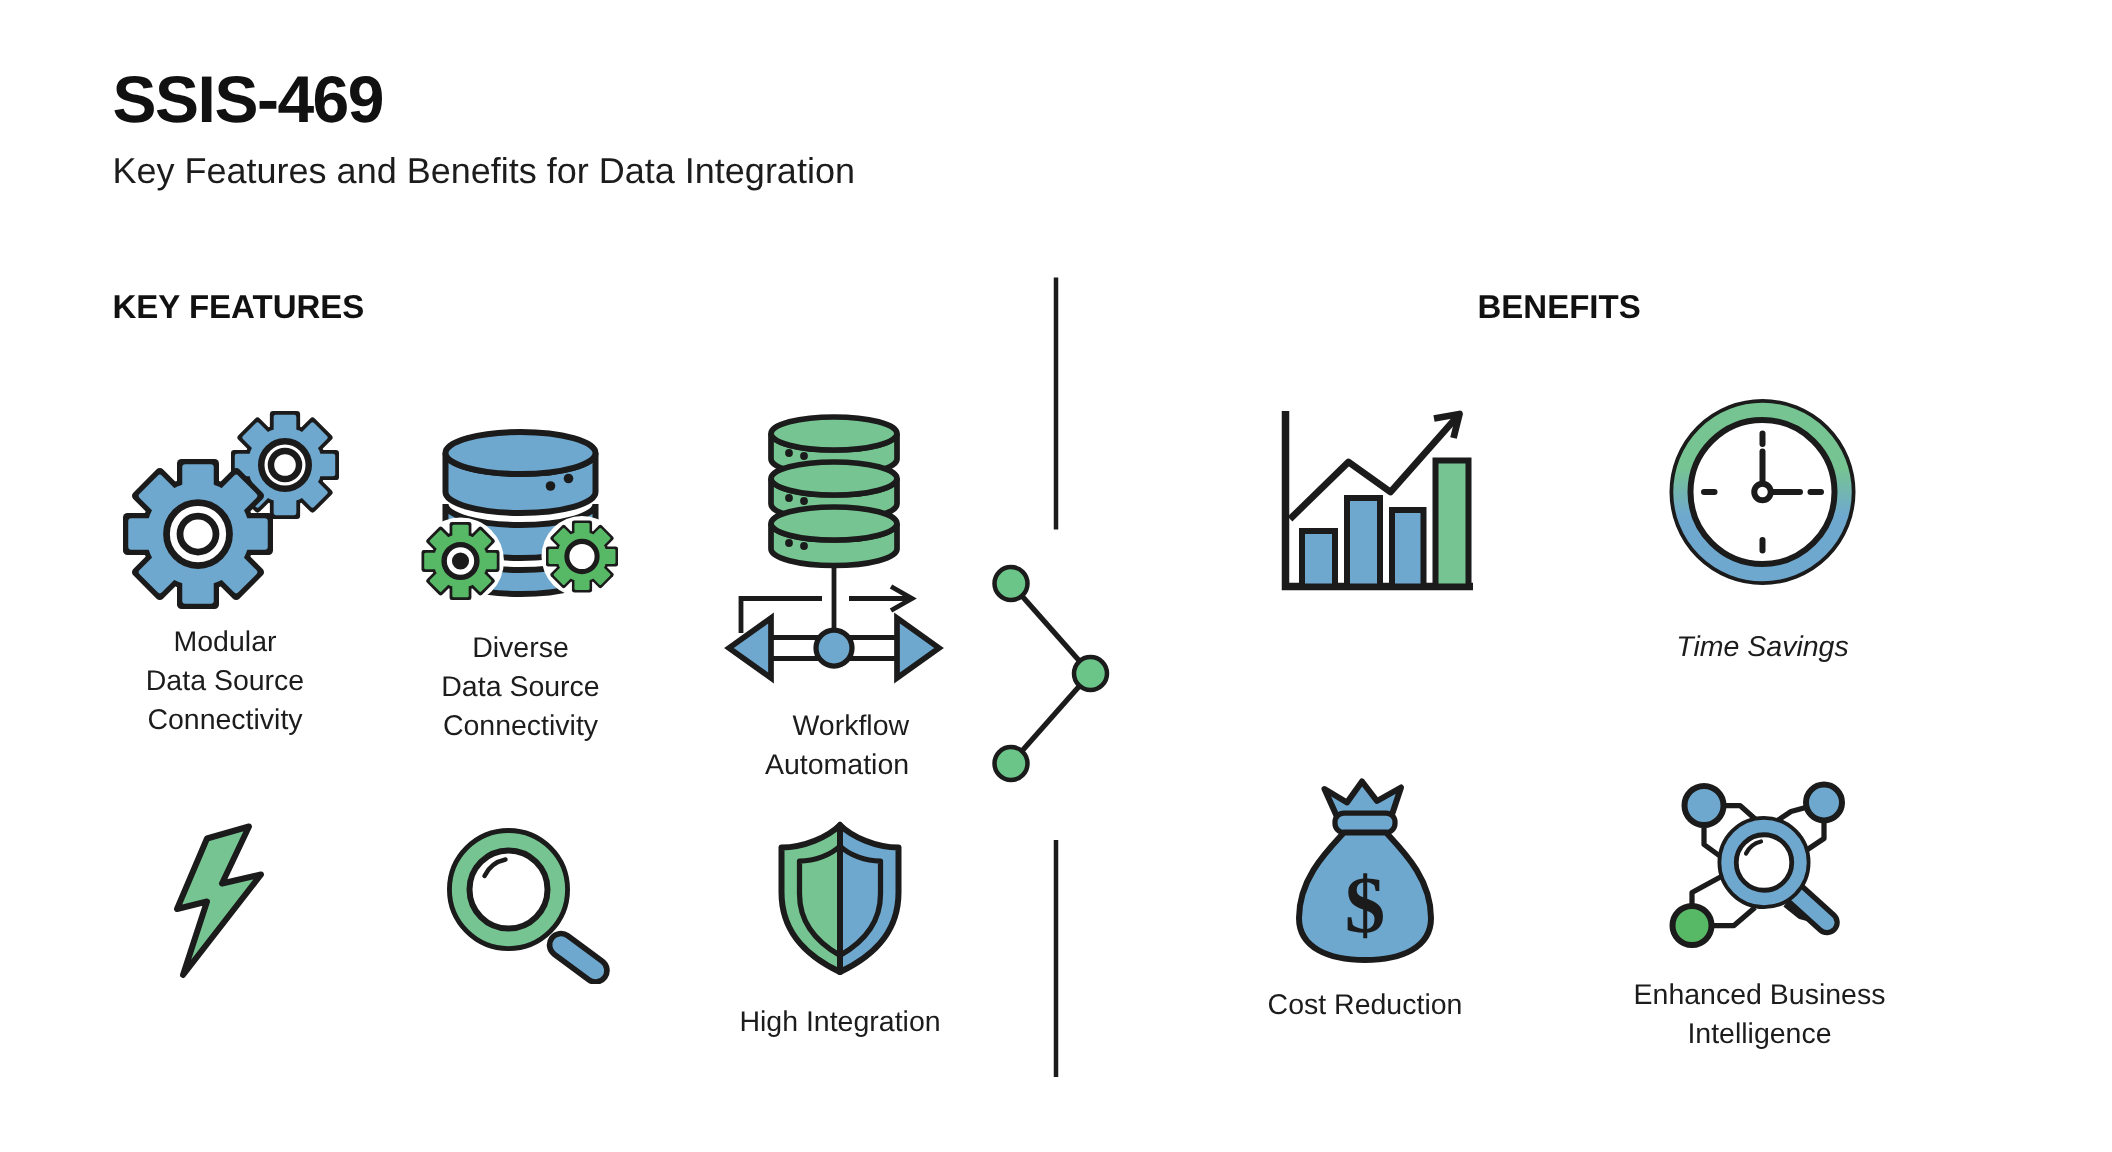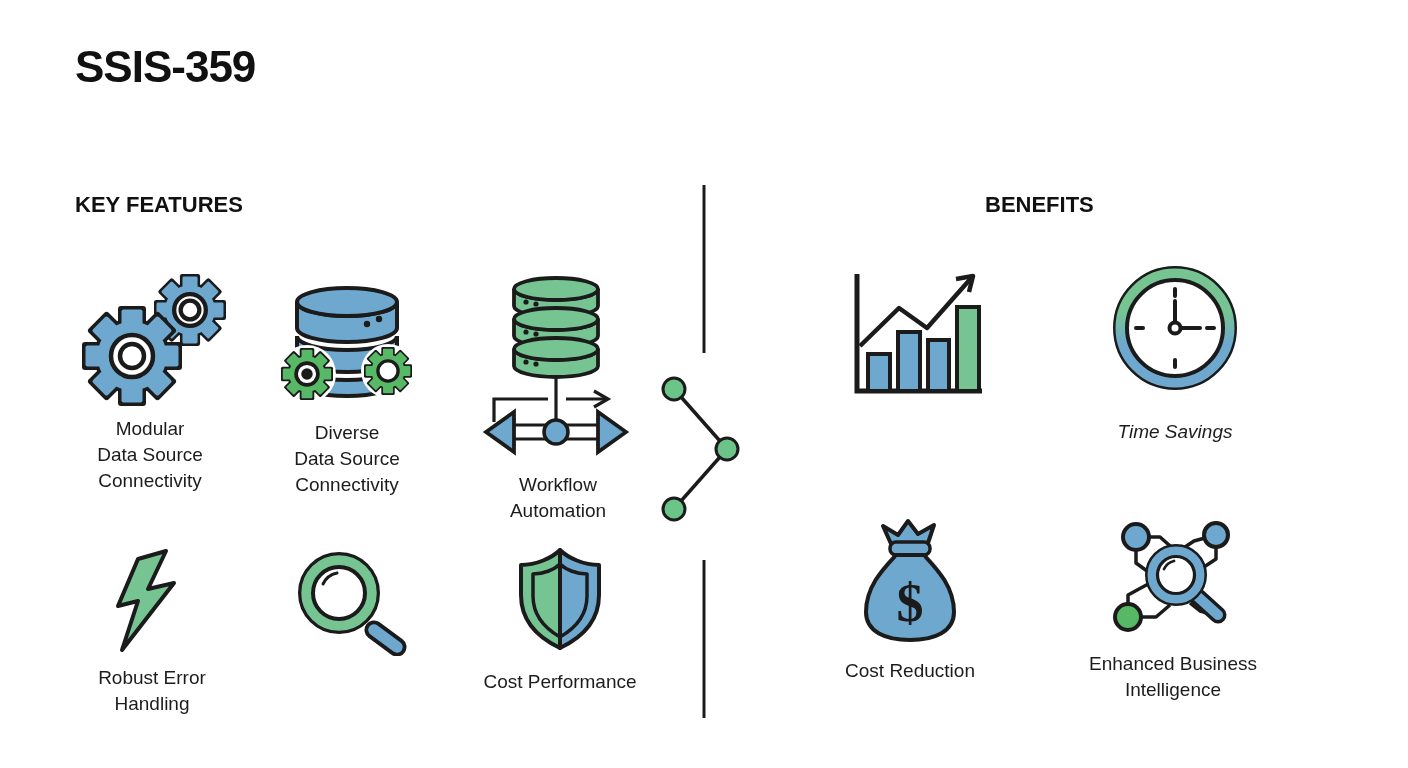--- a/index.html
+++ b/index.html
@@ -11,31 +11,32 @@
   }
   .abs{position:absolute;}
   .page-header{position:absolute;left:75px;top:42px;}
   .page-title{font-size:44px;font-weight:700;color:#111;line-height:50px;letter-spacing:-1px;}
   .page-subtitle{font-size:24px;font-weight:400;color:#1c1c1c;margin-top:9px;}
   .section-heading{position:absolute;font-size:22px;font-weight:700;color:#111;letter-spacing:0;}
   .card{position:absolute;display:flex;flex-direction:column;align-items:center;text-align:center;}
   .card-label{
     font-size:19px;line-height:26px;color:#1c1c1c;white-space:pre-line;margin-top:8px;
   }
-  .mt0{margin-top:0;}
+  .mt0{margin-top:0;text-align:right;}
   .mt10{margin-top:10px;}
   .mt14{margin-top:14px;}
   .mt26{margin-top:26px;font-style:italic;}
   svg{display:block;}
 </style>
 </head>
 <body>
 
 <div class="page-header">
-  <div class="page-title">SSIS-359</div>
+  <div class="page-title">SSIS-469</div>
+  <div class="page-subtitle">Key Features and Benefits for Data Integration</div>
 </div>
 
 <div class="section-heading" style="left:75px;top:192px;">KEY FEATURES</div>
 <div class="section-heading" style="left:985px;top:192px;">BENEFITS</div>
 
 <svg class="abs" style="left:655px;top:180px;" width="100" height="560" viewBox="0 0 100 560">
   <line x1="49" y1="5" x2="49" y2="173" stroke="#1b1b1b" stroke-width="3"></line>
   <g>
     <line x1="19" y1="209" x2="72" y2="269" stroke="#1b1b1b" stroke-width="3.5"></line>
     <line x1="72" y1="269" x2="19" y2="329" stroke="#1b1b1b" stroke-width="3.5"></line>
@@ -185,42 +186,40 @@
     <circle cx="78" cy="160" r="12" fill="#6fa8cf" stroke="#1b1b1b" stroke-width="3.5"></circle>
   </svg>
   <div class="card-label mt0">Workflow
 Automation</div>
 </div>
 
 <div class="card" style="left:57px;top:545px;width:190px;">
   <svg width="120" height="112" viewBox="0 0 120 112">
     <path d="M 46,14 L 74,6 L 56,44 L 82,38 L 30,105 L 46,56 L 26,61 Z" fill="#76c492" stroke="#1b1b1b" stroke-width="4" stroke-linejoin="round"></path>
   </svg>
-  <div class="card-label">Robust Error
-Handling</div>
 </div>
 
 <div class="card" style="left:247px;top:546px;width:210px;">
   <svg width="130" height="110" viewBox="0 0 130 110">
     <line x1="87" y1="84" x2="110" y2="101" stroke="#1b1b1b" stroke-width="19" stroke-linecap="round"></line>
     <line x1="87" y1="84" x2="110" y2="101" stroke="#6fa8cf" stroke-width="11.5" stroke-linecap="round"></line>
     <circle cx="52" cy="47" r="39" fill="#fff" stroke="#1b1b1b" stroke-width="4"></circle>
     <circle cx="52" cy="47" r="32.5" fill="none" stroke="#76c492" stroke-width="10.5"></circle>
     <circle cx="52" cy="47" r="26" fill="none" stroke="#1b1b1b" stroke-width="4"></circle>
     <path d="M 36,38 A 20 20 0 0 1 50,27" fill="none" stroke="#1b1b1b" stroke-width="3" stroke-linecap="round"></path>
   </svg>
 </div>
 
 <div class="card" style="left:465px;top:540px;width:190px;">
   <svg width="120" height="115" viewBox="0 0 120 115">
     <path d="M 60,10 L 60,108 C 41,99 21,84 21,55 L 21,25 C 36,25 52,18 60,10 Z" fill="#76c492" stroke="#1b1b1b" stroke-width="4" stroke-linejoin="round"></path>
     <path d="M 60,10 L 60,108 C 79,99 99,84 99,55 L 99,25 C 84,25 68,18 60,10 Z" fill="#6fa8cf" stroke="#1b1b1b" stroke-width="4" stroke-linejoin="round"></path>
     <path d="M 60,24 C 54,30 43,34 33,34 L 33,56 C 33,77 46,89 60,97 C 74,89 87,77 87,56 L 87,34 C 77,34 66,30 60,24 Z" fill="none" stroke="#1b1b1b" stroke-width="3.5" stroke-linejoin="round"></path>
   </svg>
-  <div class="card-label mt14">Cost Performance</div>
+  <div class="card-label mt14">High Integration</div>
 </div>
 
 <div class="card" style="left:810px;top:258px;width:200px;">
   <svg width="160" height="150" viewBox="0 0 160 150">
     <path d="M 27,16 L 27,133 L 152,133" fill="none" stroke="#1b1b1b" stroke-width="5"></path>
     <rect x="38" y="96" width="22" height="37" fill="#6fa8cf" stroke="#1b1b1b" stroke-width="4"></rect>
     <rect x="68" y="74" width="22" height="59" fill="#6fa8cf" stroke="#1b1b1b" stroke-width="4"></rect>
     <rect x="98" y="82" width="21" height="51" fill="#6fa8cf" stroke="#1b1b1b" stroke-width="4"></rect>
     <rect x="127" y="49" width="22" height="84" fill="#76c492" stroke="#1b1b1b" stroke-width="4"></rect>
     <polyline points="30,88 69,50 97,70 143,18" fill="none" stroke="#1b1b1b" stroke-width="4.5" stroke-linejoin="round"></polyline>

